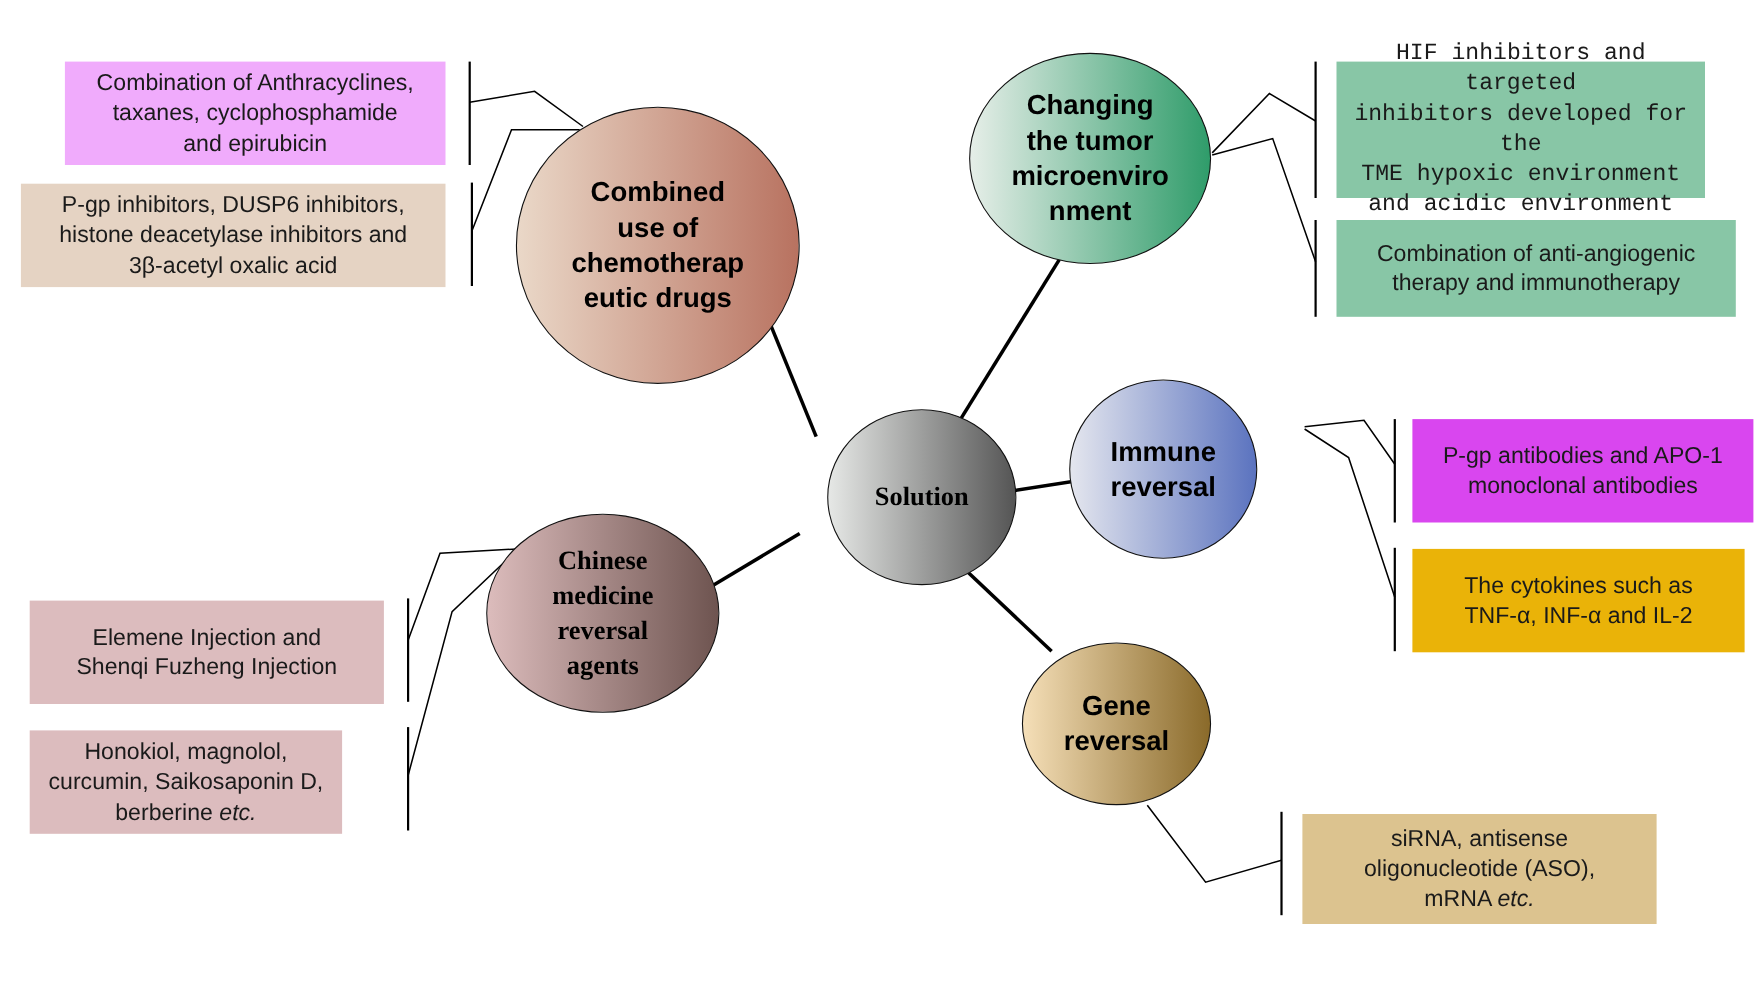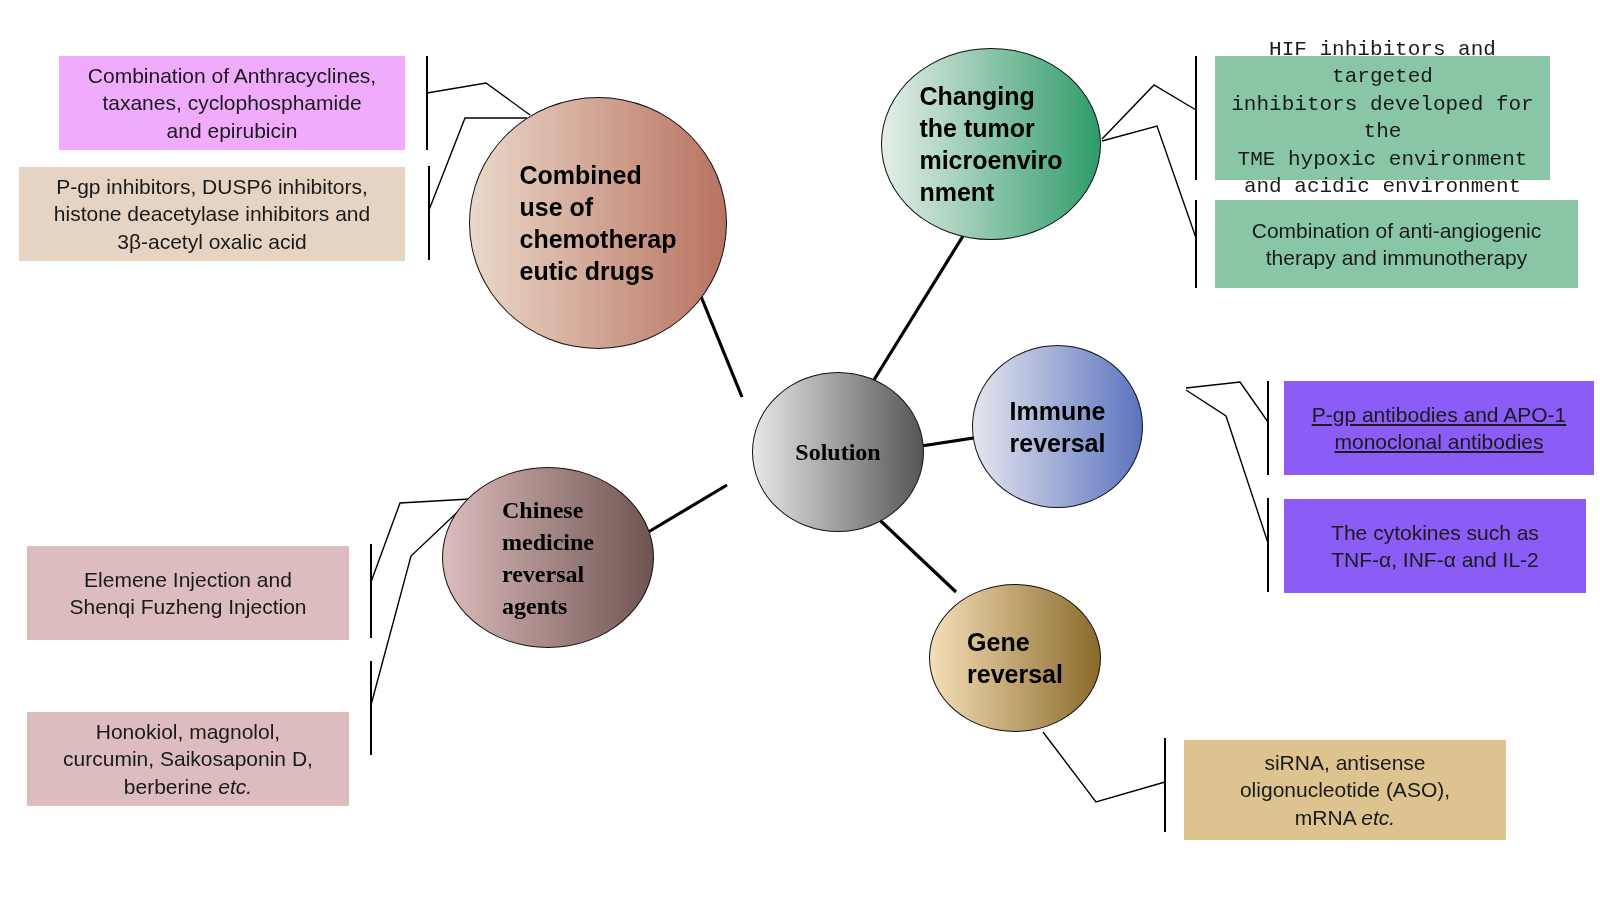--- a/index.html
+++ b/index.html
@@ -1,20 +1,20 @@
 <!DOCTYPE html>
 <html><head>
 <meta charset="utf-8">
 <style>
   html, body { margin: 0; padding: 0; background: #ffffff; }
   #canvas { position: relative; width: 1600px; height: 900px; overflow: hidden; background: #ffffff; }
   #lines { position: absolute; left: 0; top: 0; width: 1600px; height: 900px; }
   .node {
     position: absolute; border: 1.6px solid #111; border-radius: 50%;
-    display: flex; align-items: center; justify-content: center; 
+    display: flex; align-items: center; justify-content: center; text-align: center;
     box-sizing: border-box; color: #000;
     font-family: "Liberation Sans", sans-serif; font-weight: bold; font-size: 25px; line-height: 32px;
   }
   .node span { display: block; white-space: pre-line; }
   .serif { font-family: "Liberation Serif", serif; font-size: 24px; line-height: 32px; }
   .box {
     position: absolute; display: flex; align-items: center; justify-content: center; text-align: center;
     font-family: "Liberation Sans", sans-serif; font-size: 21px; line-height: 27.5px; color: #1a1a1a;
     box-sizing: border-box; padding: 0 8px;
   }
@@ -102,35 +102,35 @@
   <div class="box" id="b-tme-0" style="left: 1215px; top: 56px; width: 335px; height: 124px; background: rgb(136, 198, 166); font-family: Liberation Mono, monospace;">
     <span>HIF inhibitors and targeted
 inhibitors developed for the
 TME hypoxic environment
 and acidic environment</span>
   </div>
   <div class="box" id="b-tme-1" style="left: 1215px; top: 200px; width: 363px; height: 88px; background: rgb(136, 198, 166);">
     <span>Combination of anti-angiogenic
 therapy and immunotherapy</span>
   </div>
-  <div class="box" id="b-immune-0" style="left: 1284px; top: 381px; width: 310px; height: 94px; background: #8b5cf6; text-decoration: underline;">
+  <div class="box" id="b-immune-0" style="left: 1284px; top: 381px; width: 310px; height: 94px; background: #d946ef;">
     <span>P-gp antibodies and APO-1
 monoclonal antibodies</span>
   </div>
-  <div class="box" id="b-immune-1" style="left: 1284px; top: 499px; width: 302px; height: 94px; background: #8b5cf6;">
+  <div class="box" id="b-immune-1" style="left: 1284px; top: 499px; width: 302px; height: 94px; background: #eab308;">
     <span>The cytokines such as
 TNF-α, INF-α and IL-2</span>
   </div>
   <div class="box" id="b-gene-0" style="left: 1184px; top: 740px; width: 322px; height: 100px; background: rgb(220, 195, 143);">
     <span><span>siRNA, antisense
 oligonucleotide (ASO),
 mRNA </span><i>etc.</i></span>
   </div>
   <div class="box" id="b-tcm-0" style="left: 27px; top: 546px; width: 322px; height: 94px; background: rgb(220, 188, 190);">
     <span>Elemene Injection and
 Shenqi Fuzheng Injection</span>
   </div>
-  <div class="box" id="b-tcm-1" style="left: 27px; top: 664px; width: 322px; height: 94px; background: rgb(220, 188, 190); margin-top: 48px;">
+  <div class="box" id="b-tcm-1" style="left: 27px; top: 664px; width: 284px; height: 94px; background: rgb(220, 188, 190);">
     <span><span>Honokiol, magnolol,
 curcumin, Saikosaponin D,
 berberine </span><i>etc.</i></span>
   </div>
 </div>
 
 </body></html>

